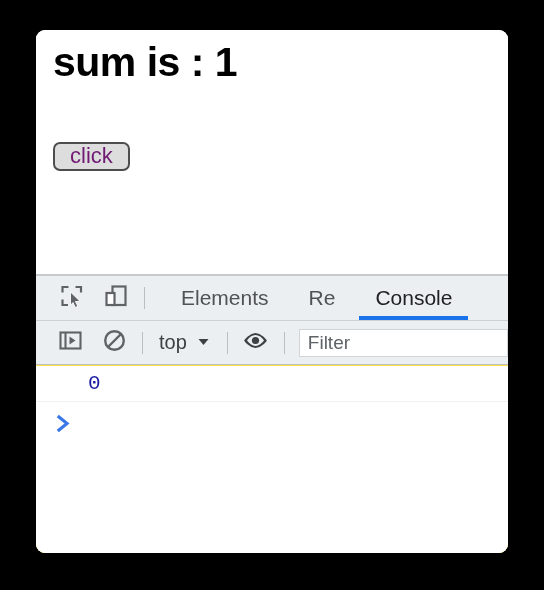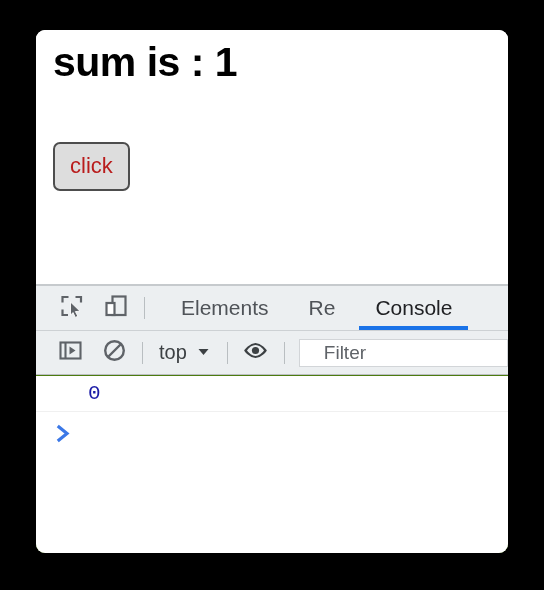--- a/index.html
+++ b/index.html
@@ -46,39 +46,39 @@
     font-weight: bold;
     color: #000000;
     letter-spacing: -0.5px;
     white-space: nowrap;
   }
   #click-button {
     position: absolute;
     left: 17px;
     top: 112px;
     min-width: 60px;
-    padding: 10px 15px;
+    padding: 0 15px;
     font-family: "Liberation Sans", sans-serif;
     font-size: 22px;
-    color: #b91c1c;
+    color: #701a75;
     background: #dddddd;
     border: 2px solid #4d4d4d;
     border-radius: 7px;
     line-height: 1.12;
     cursor: default;
   }
 
   
   #devtools {
     position: absolute;
     left: 0;
-    top: 254px;
+    top: 244px;
     width: 100%;
     bottom: 0;
-    background: #4d7c0f;
+    background: #fde047;
     border-top: 2px solid #c6cacd;
     box-sizing: border-box;
   }
 
   
   #devtools-tabbar {
     position: relative;
     height: 45px;
     background: #eceff1;
     border-bottom: 1px solid #cdd1d4;
@@ -146,21 +146,21 @@
     padding: 0 10px;
     font-size: 20px;
     color: #3c4043;
     cursor: default;
   }
   #filter-input {
     flex: 1;
     height: 28px;
     margin-left: 8px;
     margin-right: 0;
-    padding: 0 24px;
+    padding: 0 8px;
     font-family: "Liberation Sans", sans-serif;
     font-size: 19px;
     color: #5f6368;
     background: #ffffff;
     border: 1px solid #d2d5d8;
     box-sizing: border-box;
     outline: none;
     min-width: 0;
   }
   #filter-input::placeholder { color: #5f6368; opacity: 1; }

